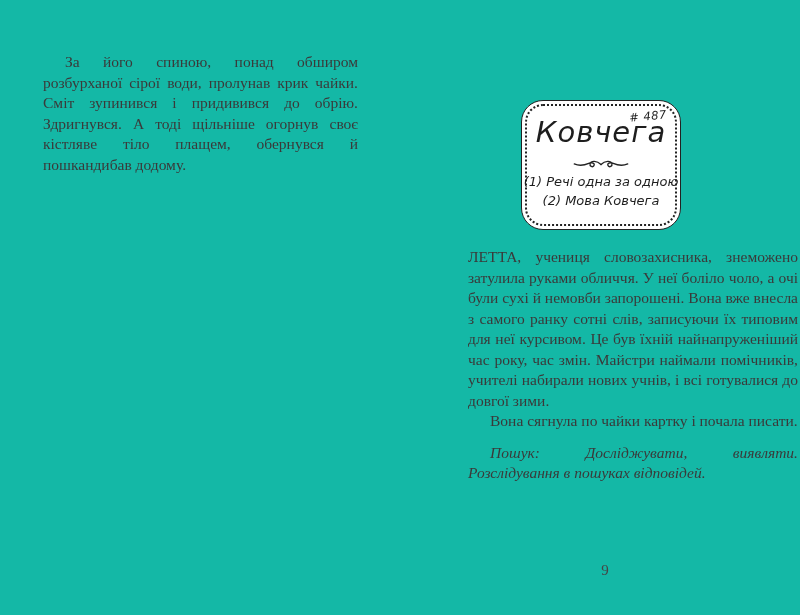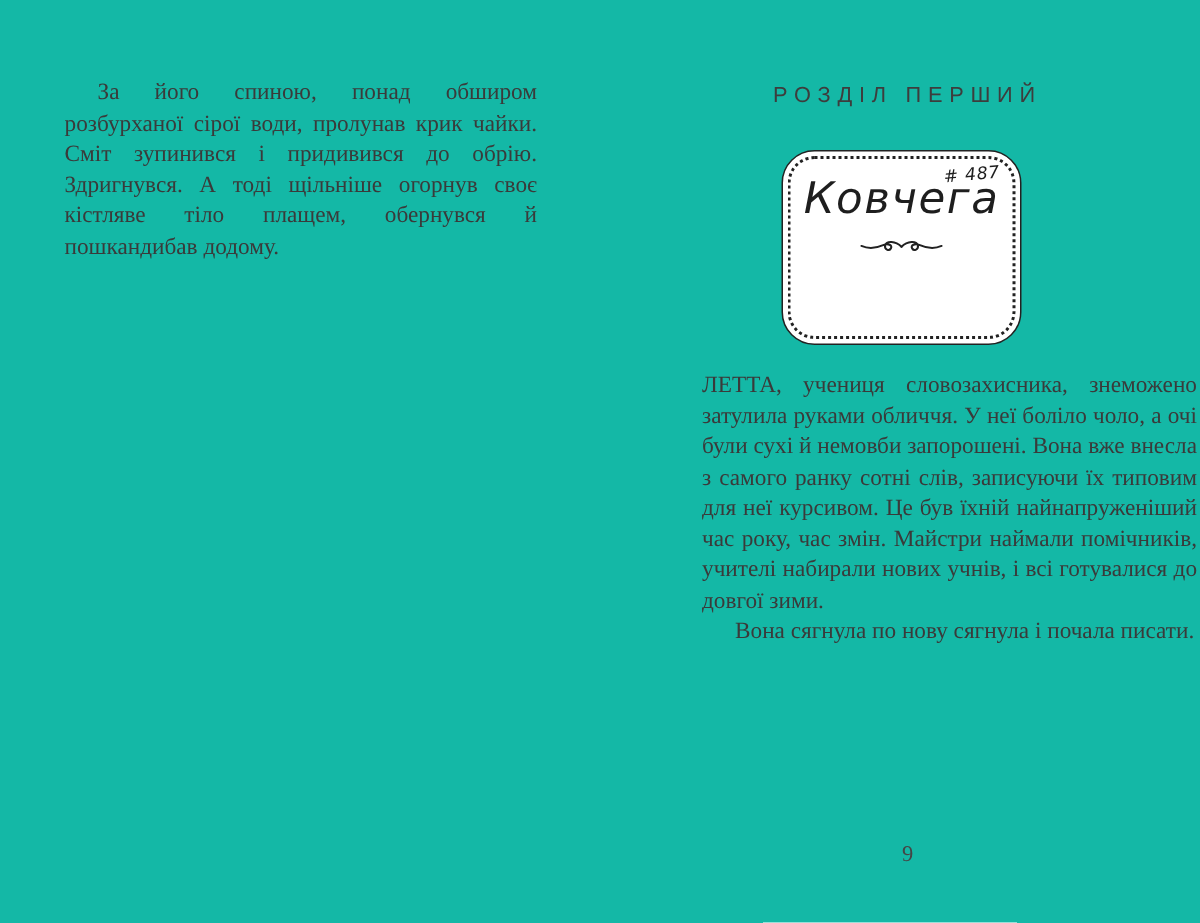--- a/index.html
+++ b/index.html
@@ -88,41 +88,45 @@
 <div class="spread">
 
   <div class="page page-left">
     <div class="left-text">
       <p class="para indent">За його спиною, понад обширом розбурханої сірої води, пролунав крик чайки. Сміт зупинився і придивився до обрію. Здригнувся. А тоді щільніше огорнув своє кістляве тіло плащем, обернувся й пошкандибав додому.</p>
     </div>
   </div>
 
   <div class="page page-right">
 
-    <div class="chapter-heading">РОЗДІЛ ПЕРШИЙ</div>
 
     <div class="list-card">
       <div class="list-card-inner"></div>
 
       <div class="card-number hand"># 487</div>
 
       <div class="card-title hand">Ковчега</div>
 
       <div class="card-flourish">
         <svg width="58" height="13" viewBox="0 0 64 14" aria-hidden="true">
           <g stroke="#222" fill="none" stroke-width="1.5" stroke-linecap="round">
             <path d="M32 7 C27.5 2.5 21 2.5 20 6 C19.2 9 22.8 10.6 24.2 8.2 C25.6 5.8 22 4.2 18.5 5.8 C13.5 8 7.5 8.6 2.5 6.4"></path>
             <path d="M32 7 C36.5 2.5 43 2.5 44 6 C44.8 9 41.2 10.6 39.8 8.2 C38.4 5.8 42 4.2 45.5 5.8 C50.5 8 56.5 8.6 61.5 6.4"></path>
           </g>
         </svg>
       </div>
 
+      <div class="card-items hand">
+        <div>(1) Речі одна за одною</div>
+        <div>(2) Мова Ковчега</div>
+      </div>
     </div>
 
     <div class="right-text">
       <p class="para">ЛЕТТА, учениця словозахисника, знеможено затулила руками обличчя. У неї боліло чоло, а очі були сухі й немовби запорошені. Вона вже внесла з самого ранку сотні слів, записуючи їх типовим для неї курсивом. Це був їхній найнапруженіший час року, час змін. Майстри наймали помічників, учителі набирали нових учнів, і всі готувалися до довгої зими.</p>
-      <p class="para indent">Вона сягнула по нову сягнула і почала писати.</p>
+      <p class="para indent">Вона сягнула по чайки картку і почала писати.</p>
+      <p class="para indent italic-para gap-before">Пошук: Досліджувати, виявляти. Розслідування в пошуках відповідей.</p>
     </div>
 
     <div class="page-number">9</div>
   </div>
 
 </div>
 
 </body></html>

